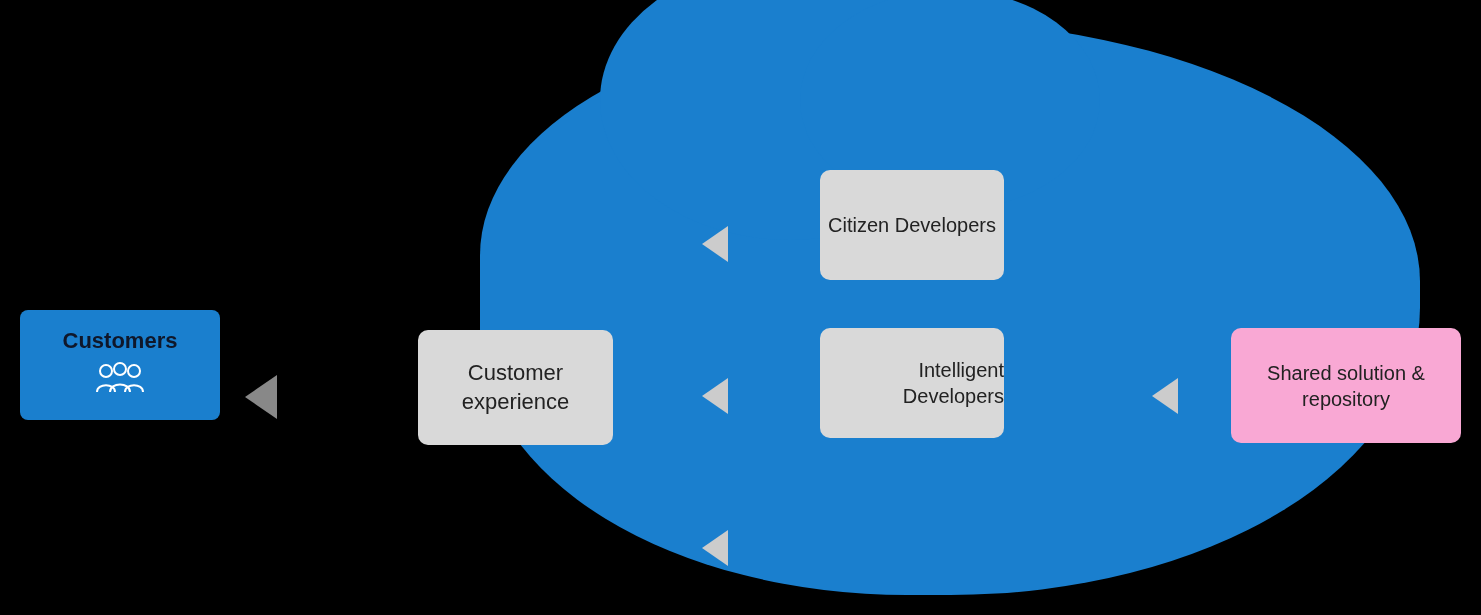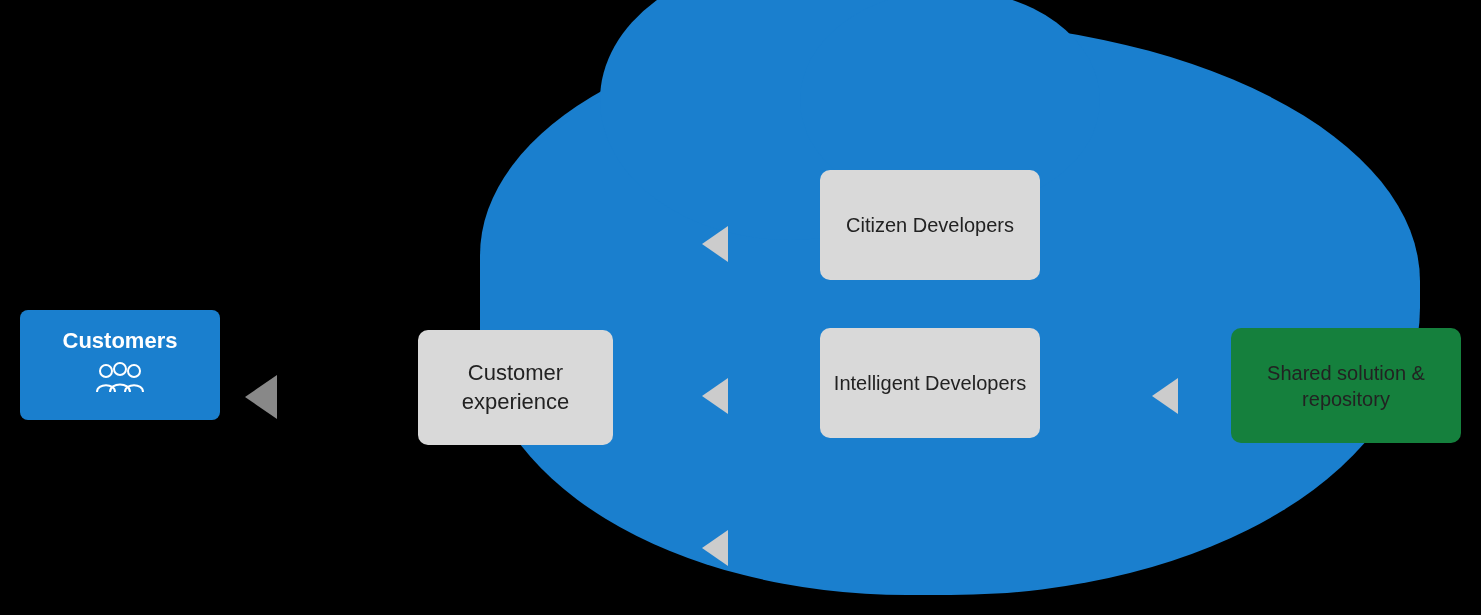--- a/index.html
+++ b/index.html
@@ -61,21 +61,21 @@
       background: #1a7fce;
       border-radius: 8px;
       display: flex;
       flex-direction: column;
       align-items: center;
       justify-content: center;
       gap: 8px;
     }
 
     .customers-label {
-      color: #ffffff;
+      color: #0f172a;
       font-size: 22px;
       font-weight: 600;
     }
 
     .customers-icon {
       color: white;
       font-size: 32px;
     }
 
     
@@ -96,21 +96,21 @@
     .customer-exp-label {
       font-size: 22px;
       font-weight: 500;
       color: #222;
       line-height: 1.3;
     }
 
     
     .inner-box {
       position: absolute;
-      width: 220px;
+      width: 184px;
       height: 110px;
       background: #d9d9d9;
       border-radius: 10px;
       display: flex;
       align-items: center;
       justify-content: center;
       text-align: right;
       z-index: 2;
     }
 
@@ -136,21 +136,21 @@
       top: 485px;
     }
 
     
     .shared-solution-box {
       position: absolute;
       right: 20px;
       top: 328px;
       width: 230px;
       height: 115px;
-      background: #15803d;
+      background: #f9a8d4;
       border-radius: 10px;
       display: flex;
       align-items: center;
       justify-content: center;
       text-align: center;
       z-index: 2;
     }
 
     .shared-solution-label {
       font-size: 20px;

